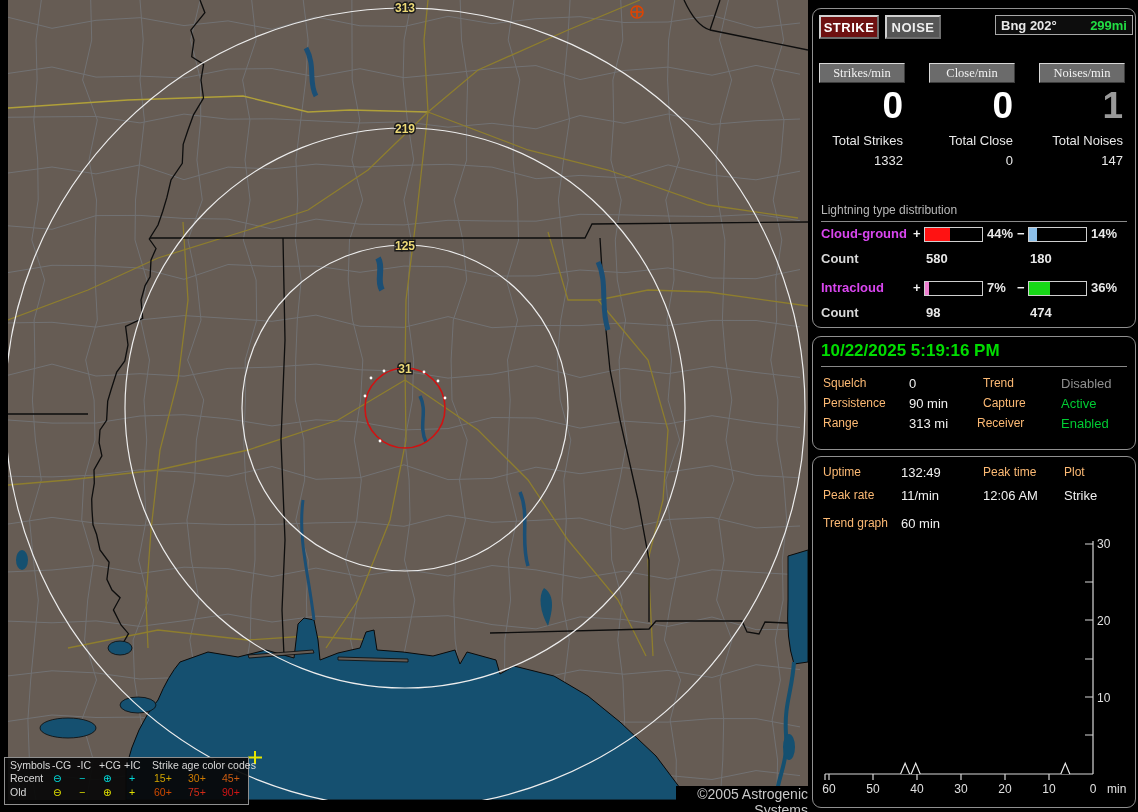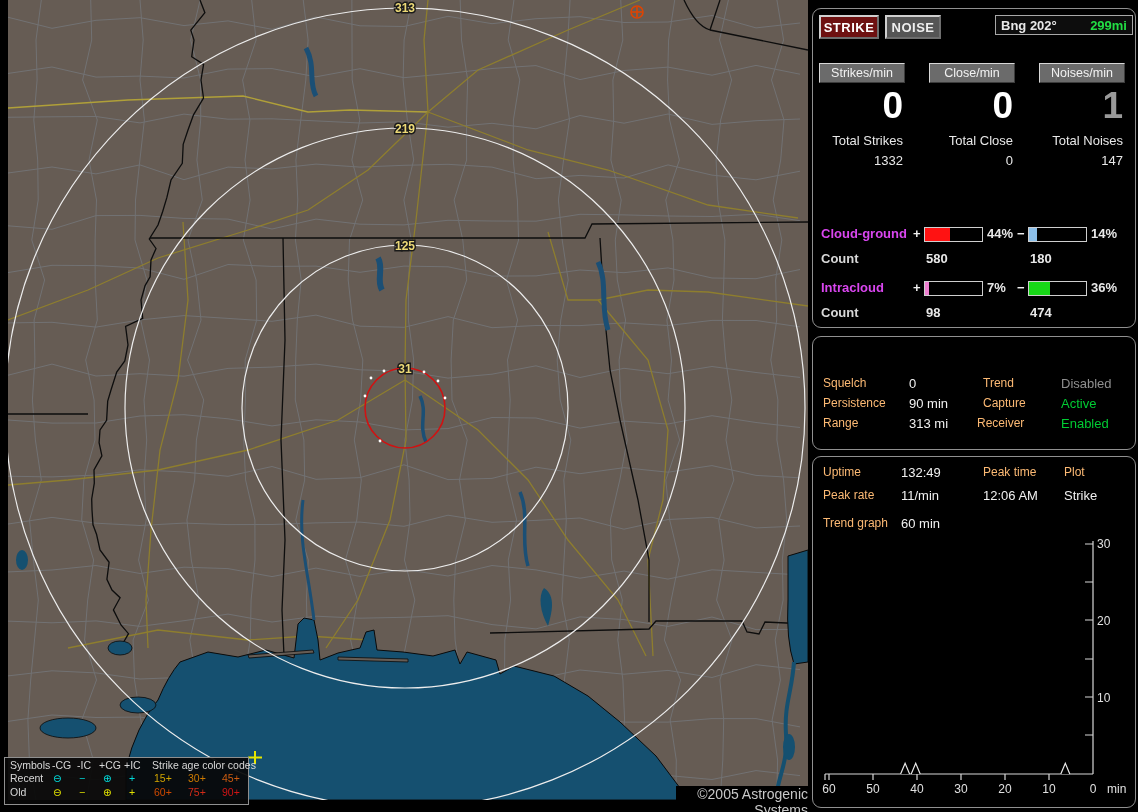--- a/index.html
+++ b/index.html
@@ -12,21 +12,21 @@
           border:1px solid #8f8f8f;font-size:10.5px;line-height:13px;z-index:5;}
   #legend span{position:absolute;white-space:nowrap;}
   #copyright{left:676px;top:786px;width:132px;height:16px;background:#000;color:#c8c8c8;
              font-size:14px;text-align:right;padding-right:3px;z-index:5;line-height:16px;}
   
   .panelbox{background:#000;border:1px solid #909090;border-radius:9px;}
   .btn{display:flex;align-items:center;justify-content:center;font-weight:bold;
        font-size:13px;letter-spacing:.5px;
        border:2px solid;border-color:#cfcfcf #6e6e6e #6e6e6e #cfcfcf;cursor:pointer;}
   .minibtn{background:#6b6b6b;border:1px solid;border-color:#d8d8d8 #3c3c3c #3c3c3c #d8d8d8;
-           color:#f2f2f2;font-size:12.5px;display:flex;align-items:center;justify-content:center;}
+           color:#f2f2f2;font-size:12.5px;display:flex;align-items:center;justify-content:center;font-family:Liberation Serif, serif;}
   .bigval{font-size:37px;font-weight:bold;text-align:right;line-height:38px;}
   .tot{font-size:13px;text-align:right;}
   .distname{font-size:13px;font-weight:bold;color:#d946ef;}
   .distbar{width:57px;height:13px;border:1px solid #cfcfcf;background:#000;}
   .distbar i{display:block;height:100%;}
   .pct{font-size:13px;font-weight:bold;}
   .sign{font-size:13px;font-weight:bold;color:#f0f0f0;}
   .lbl{font-size:12px;color:#fdba74;}
   .val{font-size:13px;color:#f0f0f0;}
   svg text{font-family:"Liberation Sans","DejaVu Sans",sans-serif;}
@@ -200,20 +200,22 @@
   <div class="abs bigval" style="left: 226px; top: 78px; width: 84px; color: rgb(154, 154, 154);">1</div>
 
   <div class="abs tot" style="left:6px;top:124px;width:84px;">Total Strikes</div>
   <div class="abs tot" style="left:116px;top:124px;width:84px;">Total Close</div>
   <div class="abs tot" style="left:226px;top:124px;width:84px;">Total Noises</div>
 
   <div class="abs tot" style="left:6px;top:144px;width:84px;">1332</div>
   <div class="abs tot" style="left:116px;top:144px;width:84px;">0</div>
   <div class="abs tot" style="left:226px;top:144px;width:84px;">147</div>
 
+  <div class="abs" style="left:8px;top:194px;width:306px;border-bottom:1px solid #8a8a8a;padding-bottom:4px;
+       font-size:12px;color:#b8b8b8;">Lightning type distribution</div>
 
   <div class="abs distname" style="left:8px;top:217px;">Cloud-ground</div>
   <span class="abs sign" style="left:100px;top:217px;">+</span>
   <div class="abs distbar" style="left:111px;top:218px;">
       <i style="width: 44%; background: rgb(255, 18, 18);"></i>
     </div>
   <span class="abs pct" style="left:174px;top:217px;">44%</span>
   <span class="abs sign" style="left:204px;top:217px;">−</span>
   <div class="abs distbar" style="left:215px;top:218px;">
       <i style="width: 14%; background: rgb(140, 192, 234);"></i>
@@ -235,20 +237,21 @@
       <i style="width: 36%; background: rgb(24, 216, 24);"></i>
     </div>
   <span class="abs pct" style="left:278px;top:271px;">36%</span>
 
   <div class="abs distname" style="left:8px;top:296px;color:#d8d8d8;">Count</div>
   <span class="abs pct" style="left:113px;top:296px;">98</span>
   <span class="abs pct" style="left:217px;top:296px;">474</span>
 </div>
 
 <div class="abs panelbox" style="left:812px;top:336px;width:322px;height:112px;">
+  <div class="abs" style="left: 8px; top: 4px; width: 306px; font-size: 17px; font-weight: bold; border-bottom: 1px solid rgb(136, 136, 136); padding-bottom: 5px; color: rgb(0, 221, 0);">10/22/2025 5:19:16 PM</div>
 
   <div class="abs lbl" style="left:10px;top:39px;">Squelch</div>
   <div class="abs val" style="left: 96px; top: 39px; color: rgb(240, 240, 240);">0</div>
   <div class="abs lbl" style="left:10px;top:59px;">Persistence</div>
   <div class="abs val" style="left: 96px; top: 59px; color: rgb(240, 240, 240);">90 min</div>
   <div class="abs lbl" style="left:10px;top:79px;">Range</div>
   <div class="abs val" style="left: 96px; top: 79px; color: rgb(240, 240, 240);">313 mi</div>
 
   <div class="abs lbl" style="left:170px;top:39px;">Trend</div>
   <div class="abs val" style="left: 248px; top: 39px; color: rgb(143, 143, 143);">Disabled</div>

